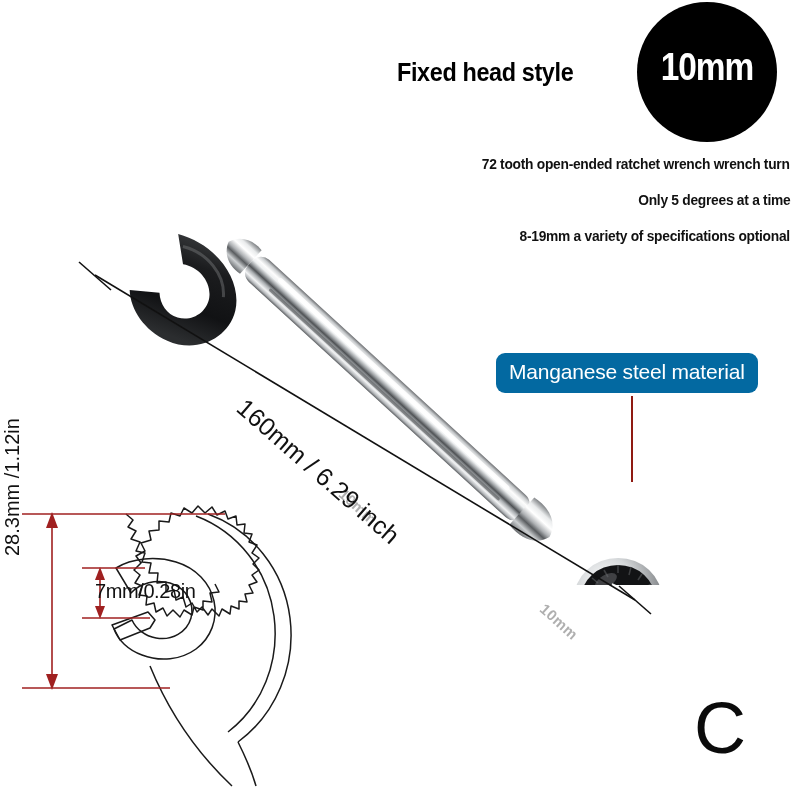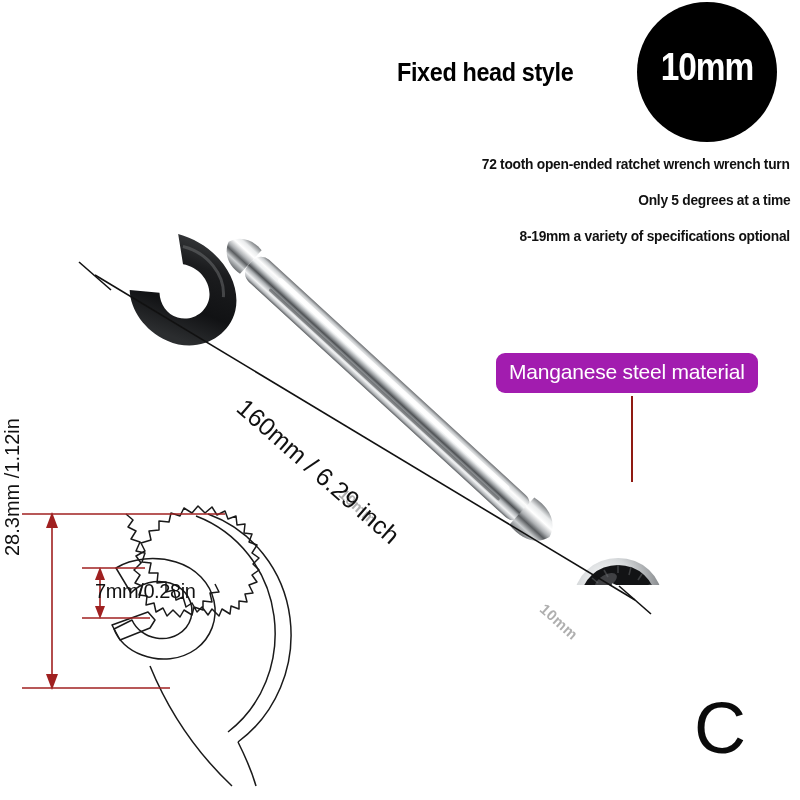--- a/index.html
+++ b/index.html
@@ -129,21 +129,21 @@
     transform: rotate(41deg);
     transform-origin: left top;
   }
 
   
   #callout-box {
     position: absolute;
     left: 496px;
     top: 353px;
     padding: 7px 13px 9px 13px;
-    background: #a21caf;
+    background: #0369a1;
     border-radius: 9px;
     color: #ffffff;
     font-size: 21px;
     font-weight: 400;
     letter-spacing: -0.2px;
     white-space: nowrap;
   }
   #callout-leader {
     position: absolute;
     left: 631px;

